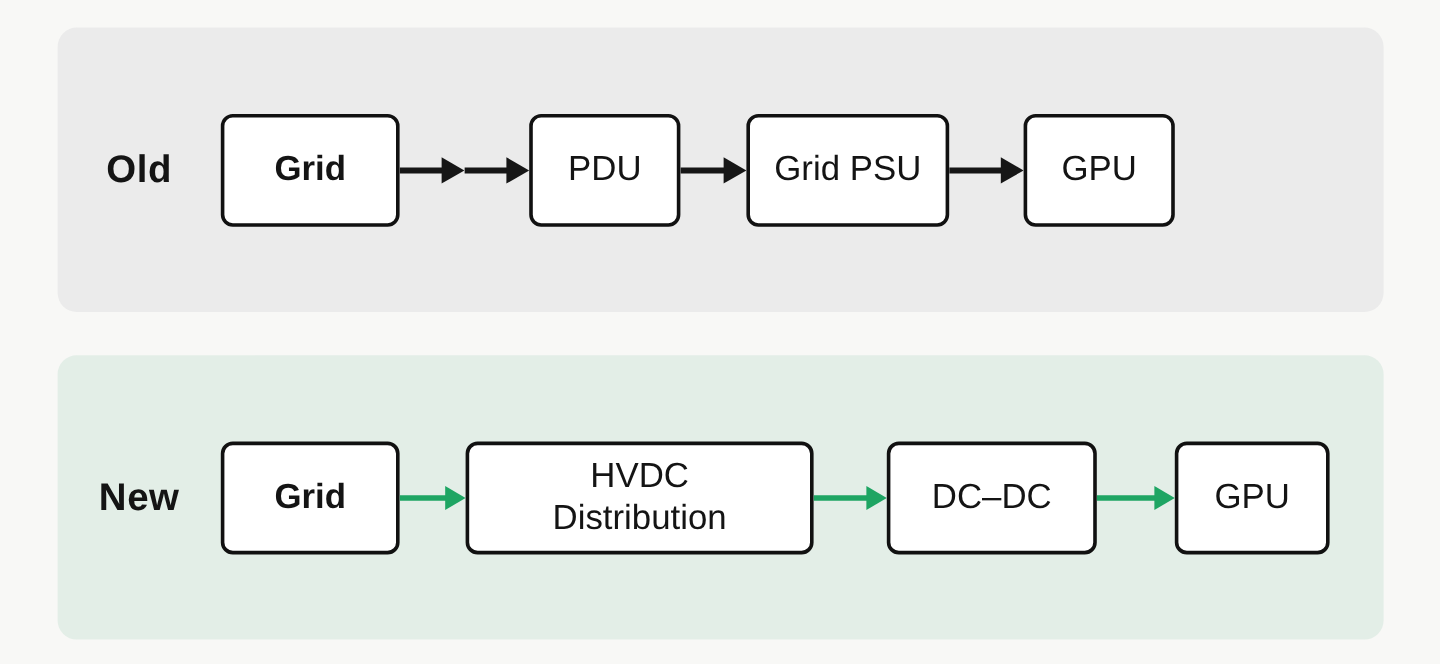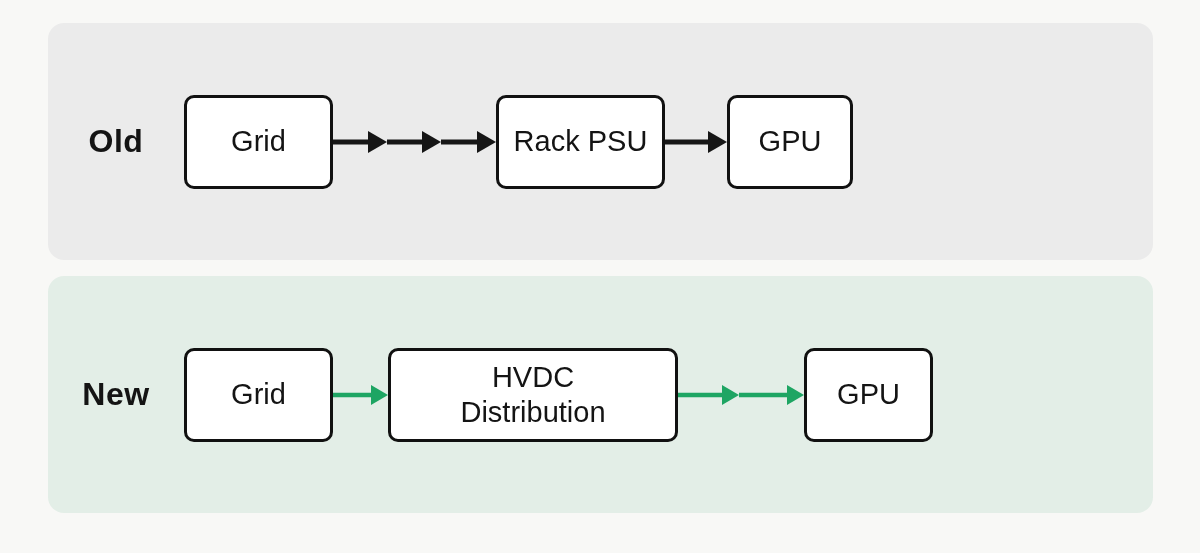--- a/index.html
+++ b/index.html
@@ -25,21 +25,21 @@
     overflow: hidden;
   }
   .panel {
     position: absolute;
     left: 48px;
     width: 1105px;
     height: 237px;
     border-radius: 16px;
   }
   .panel.old { top: 23px;  background: var(--old-panel-bg); }
-  .panel.new { top: 276px; background: var(--new-panel-bg); }
+  .panel.new { top: 296px; background: var(--new-panel-bg); }
 
   .flow-row {
     position: absolute;
     inset: 0;
     display: flex;
     align-items: center;
   }
   .row-label {
     flex: 0 0 136px;
     text-align: center;
@@ -57,21 +57,21 @@
     display: flex;
     align-items: center;
     justify-content: center;
     font-size: 29px;
     color: var(--text-color);
     text-align: center;
     line-height: 1.2;
     white-space: pre-line;
   }
   
-  .w-grid    { width: 149px; }
+  .w-grid    { width: 149px; font-weight: bold; }
   .w-ups     { width: 106px; }
   .w-pdu     { width: 126px; }
   .w-rackpsu { width: 169px; }
   .w-gpu     { width: 126px; }
   
   .w-hvdc    { width: 290px; }
   .w-dcdc    { width: 175px; }
   .w-gpu2    { width: 129px; }
 
   .arrow {
@@ -102,29 +102,30 @@
       </div>
 
 
       <div class="arrow">
         <svg width="54" height="26" viewBox="0 0 54 26">
           <line x1="0" y1="13" x2="38" y2="13" stroke="currentColor" stroke-width="5"></line>
           <polygon points="35,2 54,13 35,24" fill="currentColor"></polygon>
         </svg>
       </div>
 
+      <div class="node w-pdu">PDU</div>
 
       <div class="arrow">
         <svg width="55" height="26" viewBox="0 0 55 26">
           <line x1="0" y1="13" x2="39" y2="13" stroke="currentColor" stroke-width="5"></line>
           <polygon points="36,2 55,13 36,24" fill="currentColor"></polygon>
         </svg>
       </div>
 
-      <div class="node w-rackpsu">Rack PSU</div>
+      <div class="node w-rackpsu">Grid PSU</div>
 
       <div class="arrow">
         <svg width="62" height="26" viewBox="0 0 62 26">
           <line x1="0" y1="13" x2="46" y2="13" stroke="currentColor" stroke-width="5"></line>
           <polygon points="43,2 62,13 43,24" fill="currentColor"></polygon>
         </svg>
       </div>
 
       <div class="node w-gpu">GPU</div>
     </div>
@@ -146,20 +147,21 @@
       <div class="node w-hvdc">HVDC
 Distribution</div>
 
       <div class="arrow">
         <svg width="61" height="26" viewBox="0 0 61 26">
           <line x1="0" y1="13" x2="46" y2="13" stroke="currentColor" stroke-width="4.5"></line>
           <polygon points="44,3 61,13 44,23" fill="currentColor"></polygon>
         </svg>
       </div>
 
+      <div class="node w-dcdc">DC–DC</div>
 
       <div class="arrow">
         <svg width="65" height="26" viewBox="0 0 65 26">
           <line x1="0" y1="13" x2="50" y2="13" stroke="currentColor" stroke-width="4.5"></line>
           <polygon points="48,3 65,13 48,23" fill="currentColor"></polygon>
         </svg>
       </div>
 
       <div class="node w-gpu2">GPU</div>
     </div>

